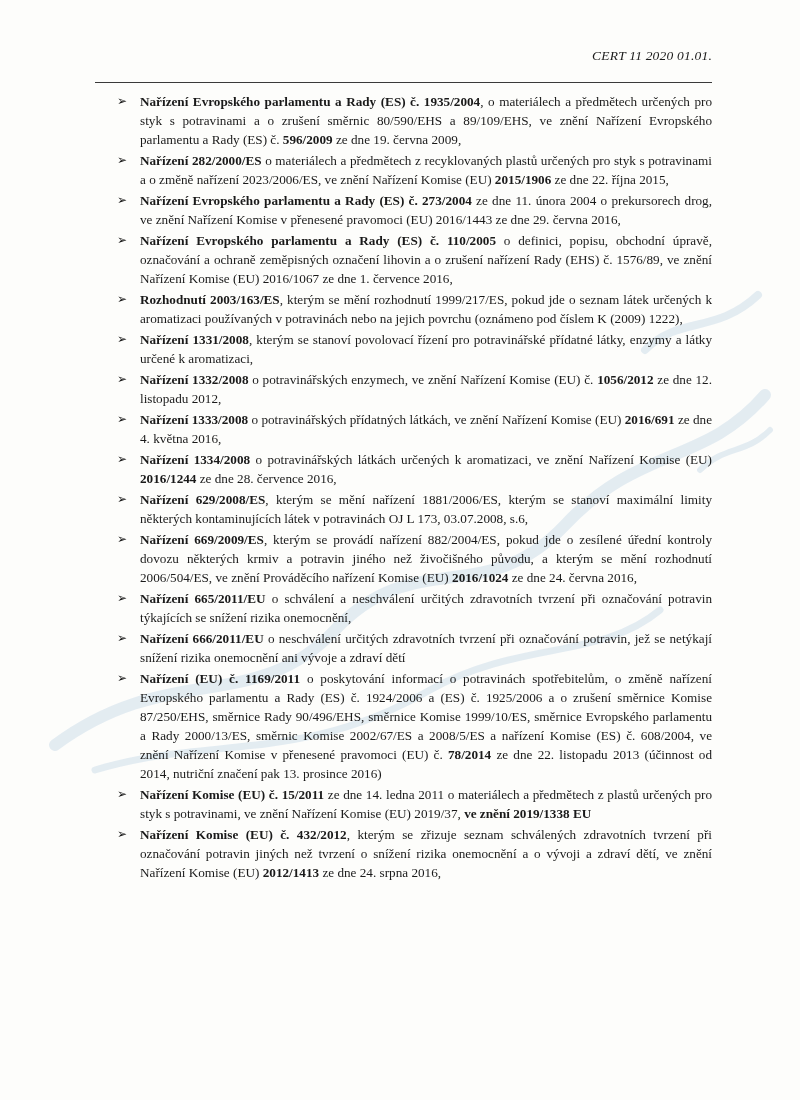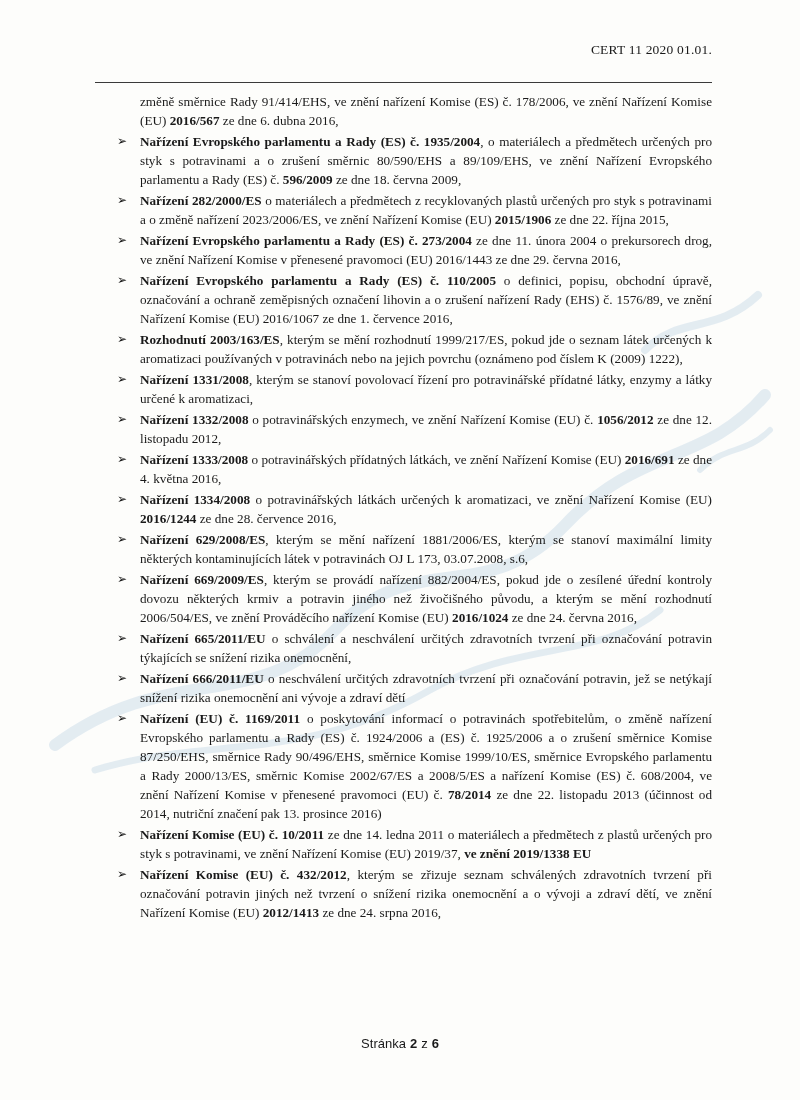--- a/index.html
+++ b/index.html
@@ -14,21 +14,22 @@
   .page { position: absolute; inset: 0; }
 
   .watermark {
     position: absolute; inset: 0;
     pointer-events: none;
     z-index: 0;
   }
 
   .header-ref {
     position: absolute;
-    top: 42px; right: 88px;
+    top: 48px; right: 88px;
+    font-style: italic;
     font-size: 13.5px;
     letter-spacing: 0.2px;
     z-index: 2;
   }
 
   .rule {
     position: absolute;
     left: 95px; right: 88px; top: 82px;
     border-top: 1.2px solid #3a3a3a;
     z-index: 2;
@@ -83,38 +84,34 @@
       <path d="M645,350 C680,315 715,335 758,295" stroke-width="8"></path>
       <path d="M700,470 C725,445 745,455 770,430" stroke-width="6"></path>
     </g>
   </svg>
 
   <div class="header-ref">CERT 11 2020 01.01.</div>
 
   <div class="rule"></div>
 
   <div class="content">
-    <p class="intro"><span>změně směrnice Rady 91/414/EHS, ve znění nařízení Komise (ES) č. 178/2006, ve znění Nařízení Komise (EU) </span><span class="b">2016/567</span><span> ze dne 6. dubna 2016,</span></p>
     <ul class="reg-list">
-        <li class="reg-item"><span class="bullet">➢</span><span class="b">Nařízení Evropského parlamentu a Rady (ES) č. 1935/2004</span><span>, o materiálech a předmětech určených pro styk s potravinami a o zrušení směrnic 80/590/EHS a 89/109/EHS, ve znění Nařízení Evropského parlamentu a Rady (ES) č. </span><span class="b">596/2009</span><span> ze dne 18. června 2009,</span></li>
+        <li class="reg-item"><span class="bullet">➢</span><span class="b">Nařízení Evropského parlamentu a Rady (ES) č. 1935/2004</span><span>, o materiálech a předmětech určených pro styk s potravinami a o zrušení směrnic 80/590/EHS a 89/109/EHS, ve znění Nařízení Evropského parlamentu a Rady (ES) č. </span><span class="b">596/2009</span><span> ze dne 19. června 2009,</span></li>
         <li class="reg-item"><span class="bullet">➢</span><span class="b">Nařízení 282/2000/ES</span><span> o materiálech a předmětech z recyklovaných plastů určených pro styk s potravinami a o změně nařízení 2023/2006/ES, ve znění Nařízení Komise (EU) </span><span class="b">2015/1906</span><span> ze dne 22. října 2015,</span></li>
         <li class="reg-item"><span class="bullet">➢</span><span class="b">Nařízení Evropského parlamentu a Rady (ES) č. 273/2004</span><span> ze dne 11. února 2004 o prekursorech drog, ve znění Nařízení Komise v přenesené pravomoci (EU) 2016/1443 ze dne 29. června 2016,</span></li>
         <li class="reg-item"><span class="bullet">➢</span><span class="b">Nařízení Evropského parlamentu a Rady (ES) č. 110/2005</span><span> o definici, popisu, obchodní úpravě, označování a ochraně zeměpisných označení lihovin a o zrušení nařízení Rady (EHS) č. 1576/89, ve znění Nařízení Komise (EU) 2016/1067 ze dne 1. července 2016,</span></li>
         <li class="reg-item"><span class="bullet">➢</span><span class="b">Rozhodnutí 2003/163/ES</span><span>, kterým se mění rozhodnutí 1999/217/ES, pokud jde o seznam látek určených k aromatizaci používaných v potravinách nebo na jejich povrchu (oznámeno pod číslem K (2009) 1222),</span></li>
         <li class="reg-item"><span class="bullet">➢</span><span class="b">Nařízení 1331/2008</span><span>, kterým se stanoví povolovací řízení pro potravinářské přídatné látky, enzymy a látky určené k aromatizaci,</span></li>
         <li class="reg-item"><span class="bullet">➢</span><span class="b">Nařízení 1332/2008</span><span> o potravinářských enzymech, ve znění Nařízení Komise (EU) č. </span><span class="b">1056/2012</span><span> ze dne 12. listopadu 2012,</span></li>
         <li class="reg-item"><span class="bullet">➢</span><span class="b">Nařízení 1333/2008</span><span> o potravinářských přídatných látkách, ve znění Nařízení Komise (EU) </span><span class="b">2016/691</span><span> ze dne 4. května 2016,</span></li>
         <li class="reg-item"><span class="bullet">➢</span><span class="b">Nařízení 1334/2008</span><span> o potravinářských látkách určených k aromatizaci, ve znění Nařízení Komise (EU) </span><span class="b">2016/1244</span><span> ze dne 28. července 2016,</span></li>
         <li class="reg-item"><span class="bullet">➢</span><span class="b">Nařízení 629/2008/ES</span><span>, kterým se mění nařízení 1881/2006/ES, kterým se stanoví maximální limity některých kontaminujících látek v potravinách OJ L 173, 03.07.2008, s.6,</span></li>
         <li class="reg-item"><span class="bullet">➢</span><span class="b">Nařízení 669/2009/ES</span><span>, kterým se provádí nařízení 882/2004/ES, pokud jde o zesílené úřední kontroly dovozu některých krmiv a potravin jiného než živočišného původu, a kterým se mění rozhodnutí 2006/504/ES, ve znění Prováděcího nařízení Komise (EU) </span><span class="b">2016/1024</span><span> ze dne 24. června 2016,</span></li>
         <li class="reg-item"><span class="bullet">➢</span><span class="b">Nařízení 665/2011/EU</span><span> o schválení a neschválení určitých zdravotních tvrzení při označování potravin týkajících se snížení rizika onemocnění,</span></li>
         <li class="reg-item"><span class="bullet">➢</span><span class="b">Nařízení 666/2011/EU</span><span> o neschválení určitých zdravotních tvrzení při označování potravin, jež se netýkají snížení rizika onemocnění ani vývoje a zdraví dětí</span></li>
         <li class="reg-item"><span class="bullet">➢</span><span class="b">Nařízení (EU) č. 1169/2011</span><span> o poskytování informací o potravinách spotřebitelům, o změně nařízení Evropského parlamentu a Rady (ES) č. 1924/2006 a (ES) č. 1925/2006 a o zrušení směrnice Komise 87/250/EHS, směrnice Rady 90/496/EHS, směrnice Komise 1999/10/ES, směrnice Evropského parlamentu a Rady 2000/13/ES, směrnic Komise 2002/67/ES a 2008/5/ES a nařízení Komise (ES) č. 608/2004, ve znění Nařízení Komise v přenesené pravomoci (EU) č. </span><span class="b">78/2014</span><span> ze dne 22. listopadu 2013 (účinnost od 2014, nutriční značení pak 13. prosince 2016)</span></li>
-        <li class="reg-item"><span class="bullet">➢</span><span class="b">Nařízení Komise (EU) č. 10/2011</span><span> ze dne 14. ledna 2011 o materiálech a předmětech z plastů určených pro styk s potravinami, ve znění Nařízení Komise (EU) 2019/37, </span><span class="b">ve znění 2019/1338 EU</span></li>
+        <li class="reg-item"><span class="bullet">➢</span><span class="b">Nařízení Komise (EU) č. 15/2011</span><span> ze dne 14. ledna 2011 o materiálech a předmětech z plastů určených pro styk s potravinami, ve znění Nařízení Komise (EU) 2019/37, </span><span class="b">ve znění 2019/1338 EU</span></li>
         <li class="reg-item"><span class="bullet">➢</span><span class="b">Nařízení Komise (EU) č. 432/2012</span><span>, kterým se zřizuje seznam schválených zdravotních tvrzení při označování potravin jiných než tvrzení o snížení rizika onemocnění a o vývoji a zdraví dětí, ve znění Nařízení Komise (EU) </span><span class="b">2012/1413</span><span> ze dne 24. srpna 2016,</span></li>
       </ul>
   </div>
 
-  <div class="footer">
-    <span>Stránka</span><span class="b">2</span><span>z</span><span class="b">6</span>
-  </div>
 
 </div>
 
 </body></html>

